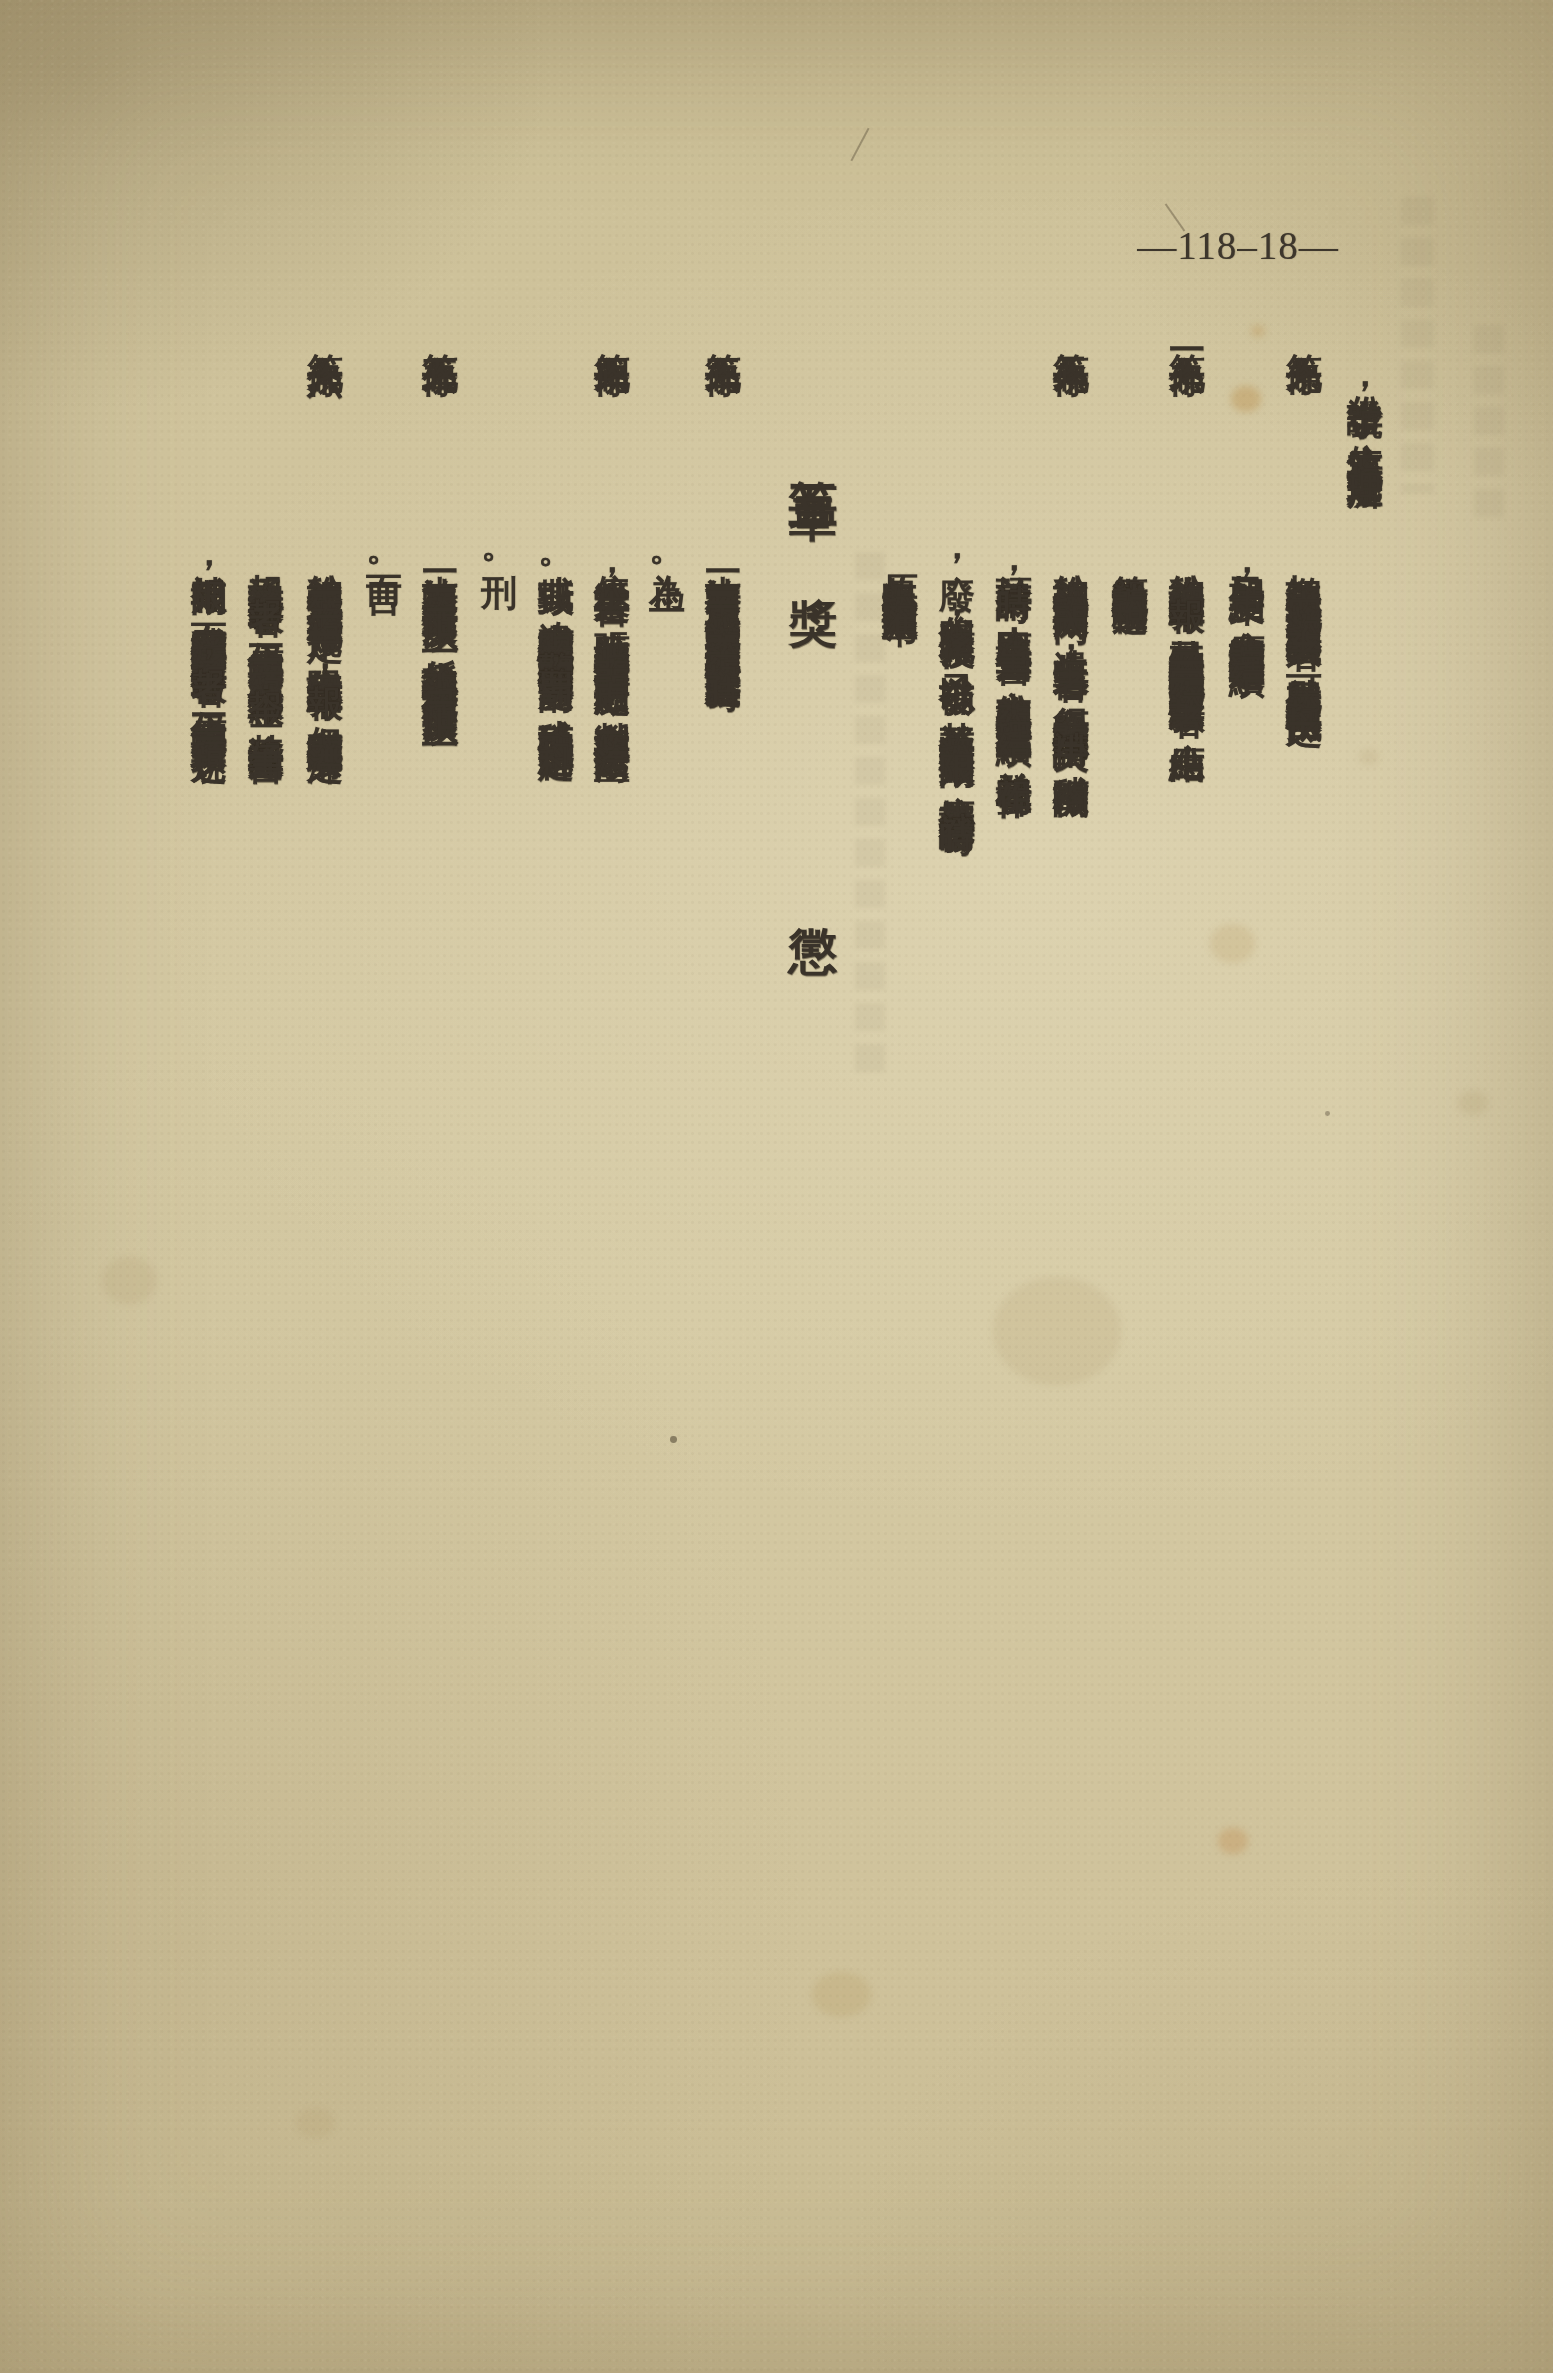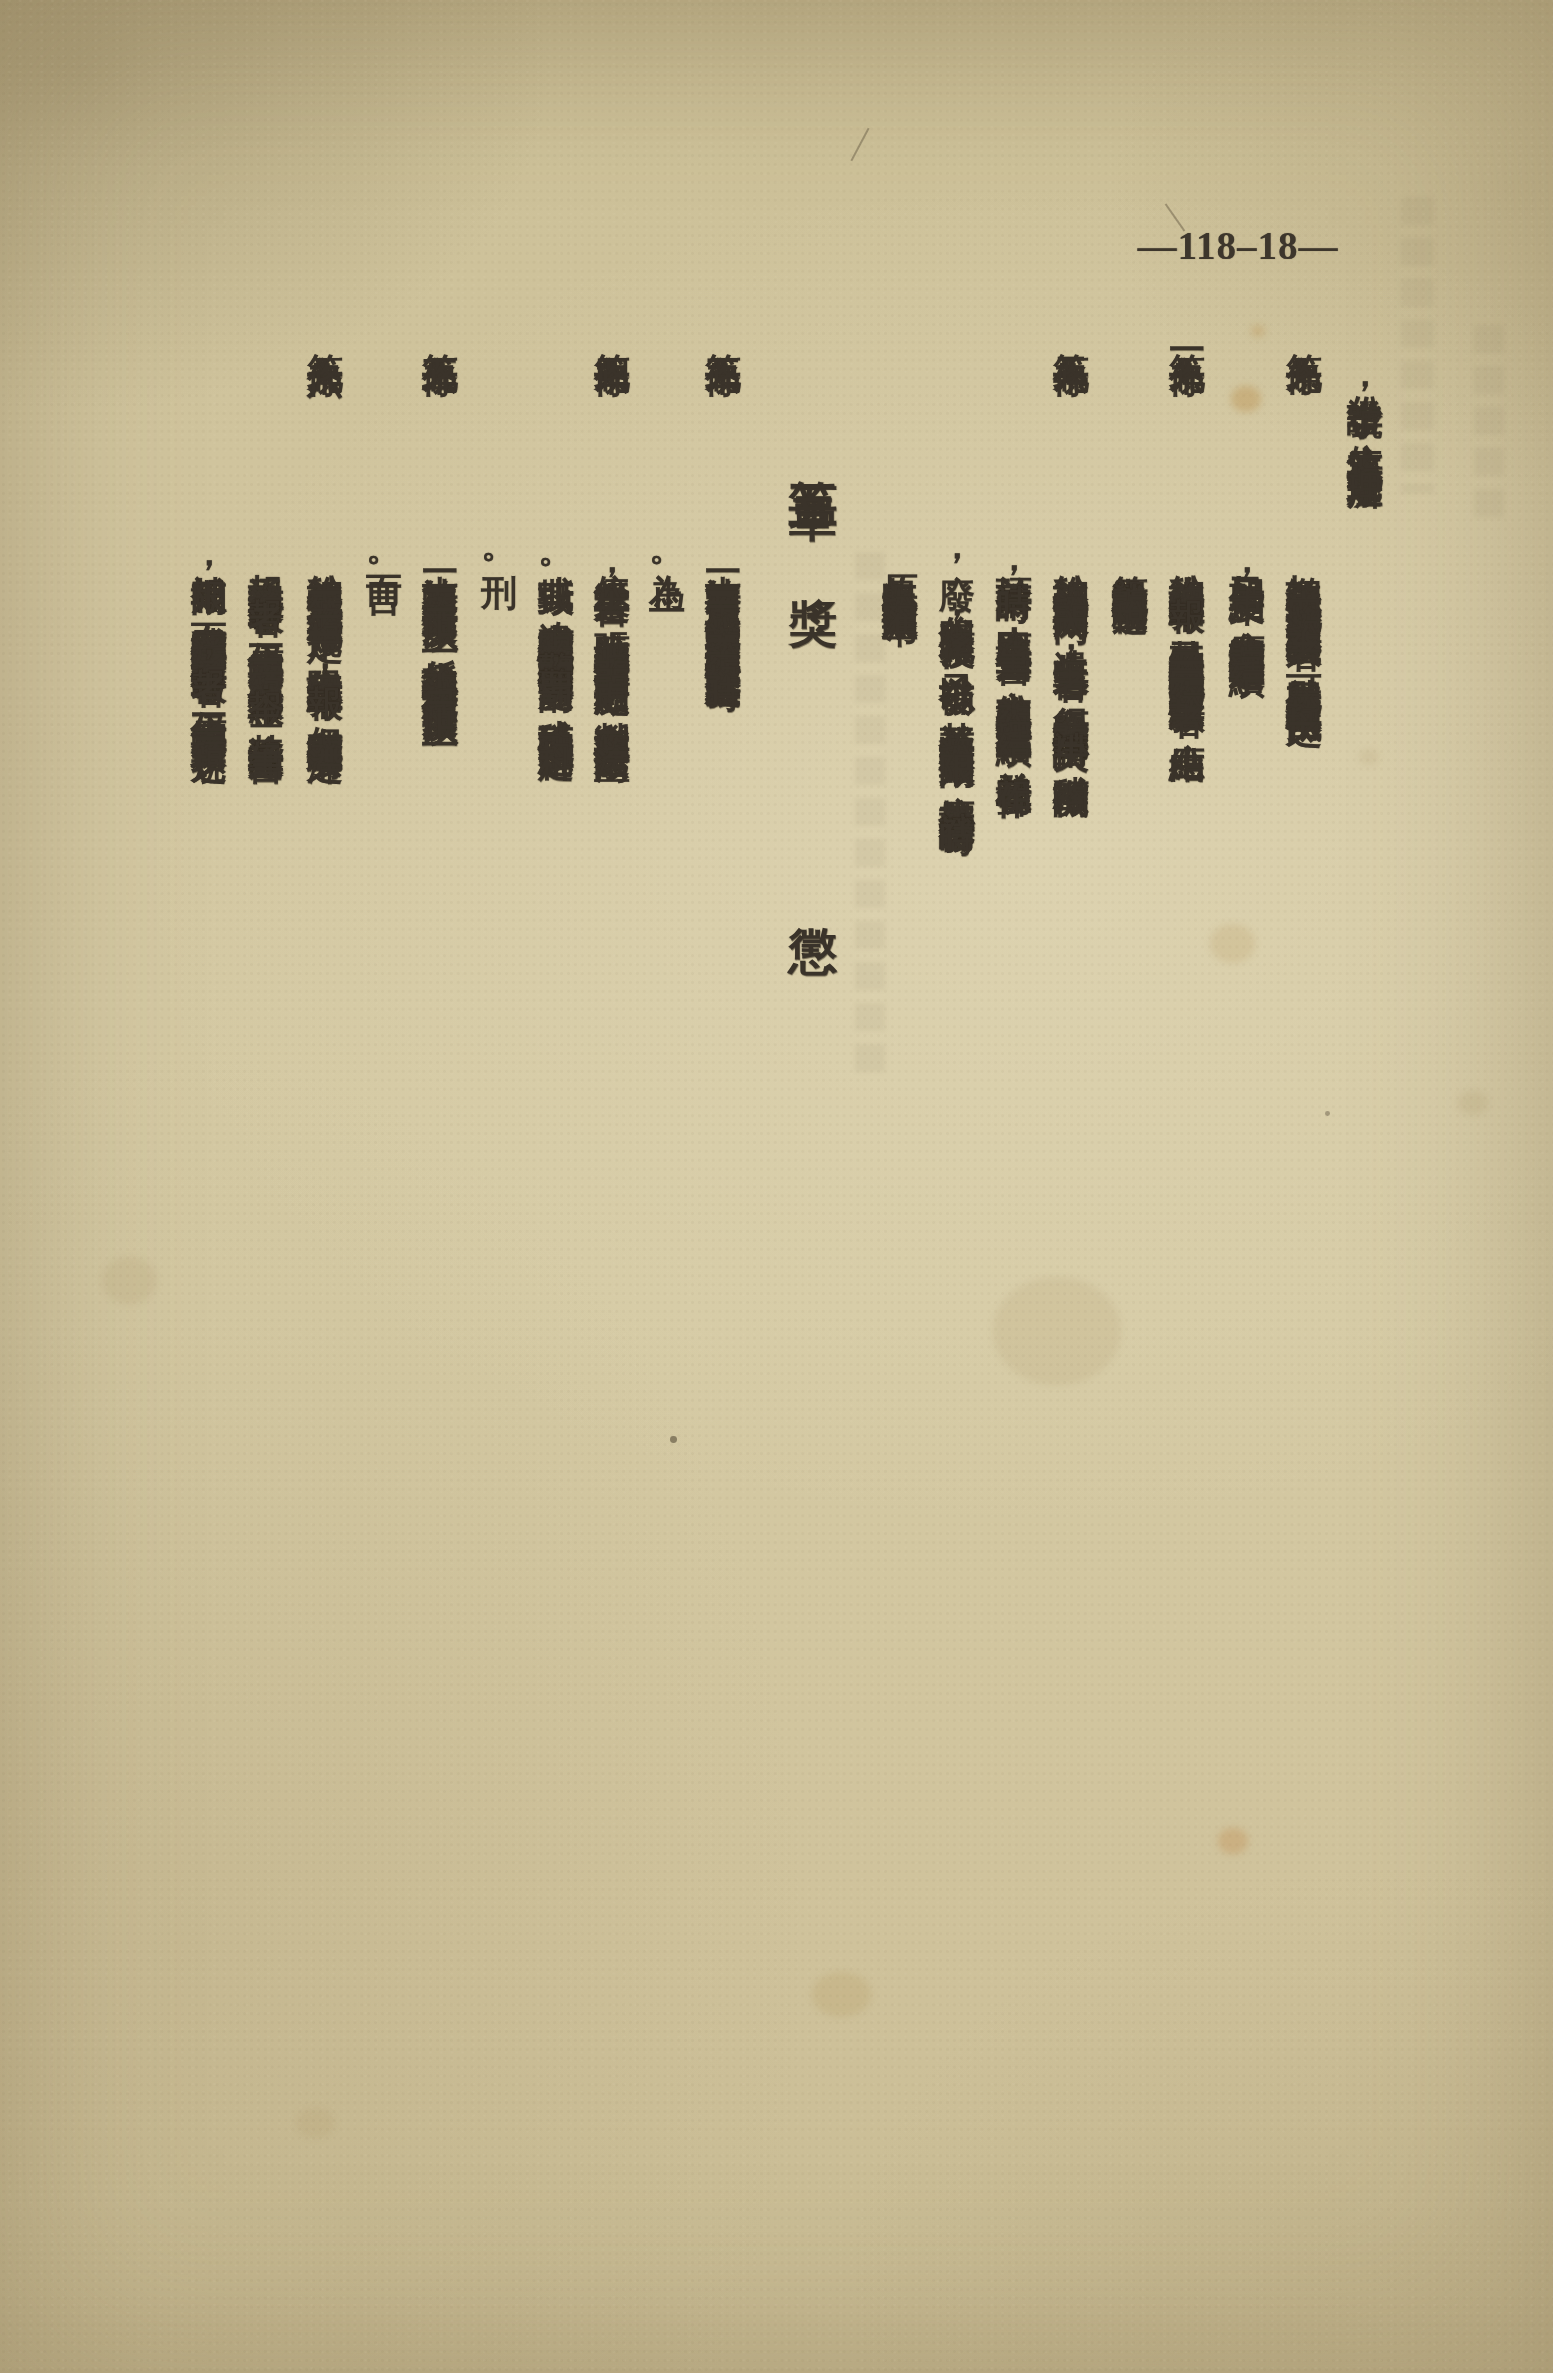--- a/index.html
+++ b/index.html
@@ -52,21 +52,21 @@
     line-height:63px;
     text-shadow:0.5px 0.5px 1px rgba(40,32,20,.6);
   }
   .chapter-col .gap1{ margin-inline-start:102px; }
   .chapter-col .gap2{ margin-inline-start:325px; }
   .heavy{ font-weight:900; text-shadow:0 0 1.3px rgba(40,32,20,.95); }
   .page-number{
     position:absolute;left:1111px;top:223px;width:254px;
     text-align:center;font-size:39px;letter-spacing:1px;
     color:#3d362c;text-shadow:0.4px 0.4px 1px rgba(50,42,30,.5);
-    font-weight:700;
+    font-weight:400;
   }
   .stain{ position:absolute;border-radius:50%;filter:blur(3.9px);pointer-events:none; }
   .speck{ position:absolute;border-radius:50%;pointer-events:none; }
   .scratch{ position:absolute;pointer-events:none;background:rgba(96,85,62,.45);filter:blur(0.4px); }
   .ghost{
     position:absolute;pointer-events:none;opacity:.5;filter:blur(2.2px);
     background:repeating-linear-gradient(180deg,
       rgba(118,108,82,.16) 0 27.6px, rgba(118,108,82,0) 27.6px 41px);
   }
 </style>

